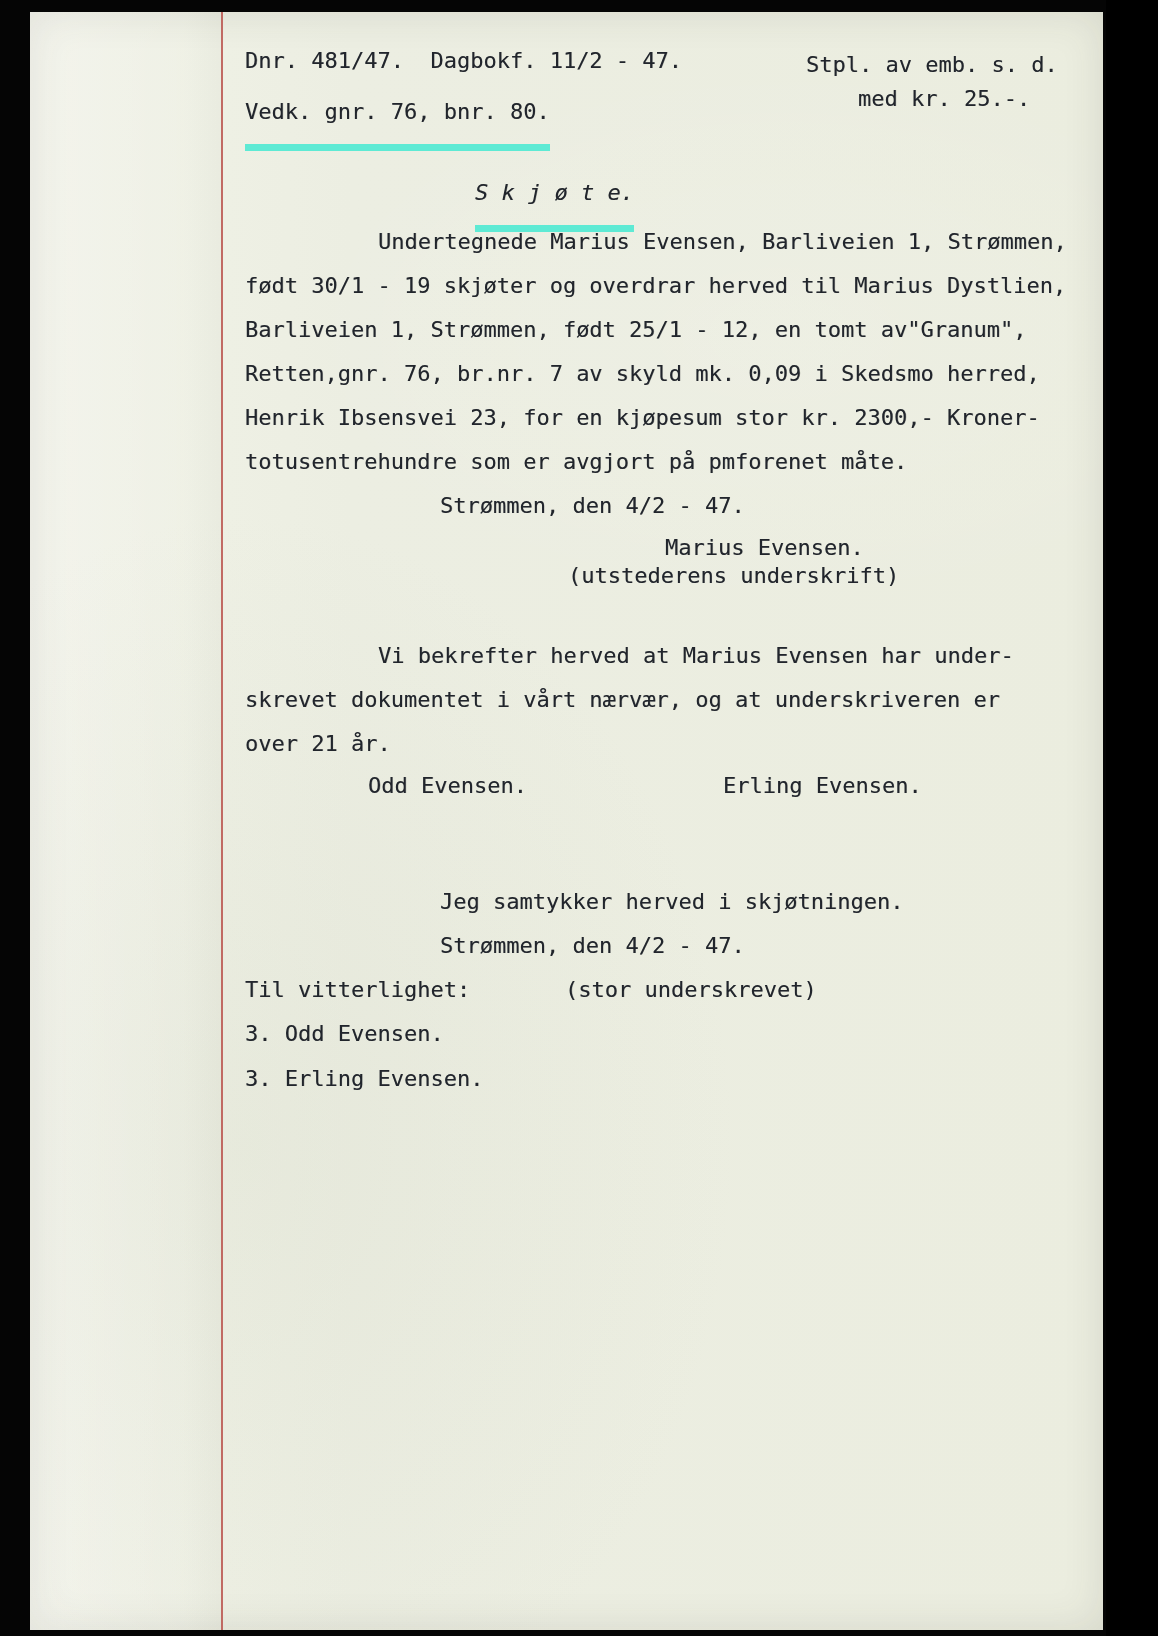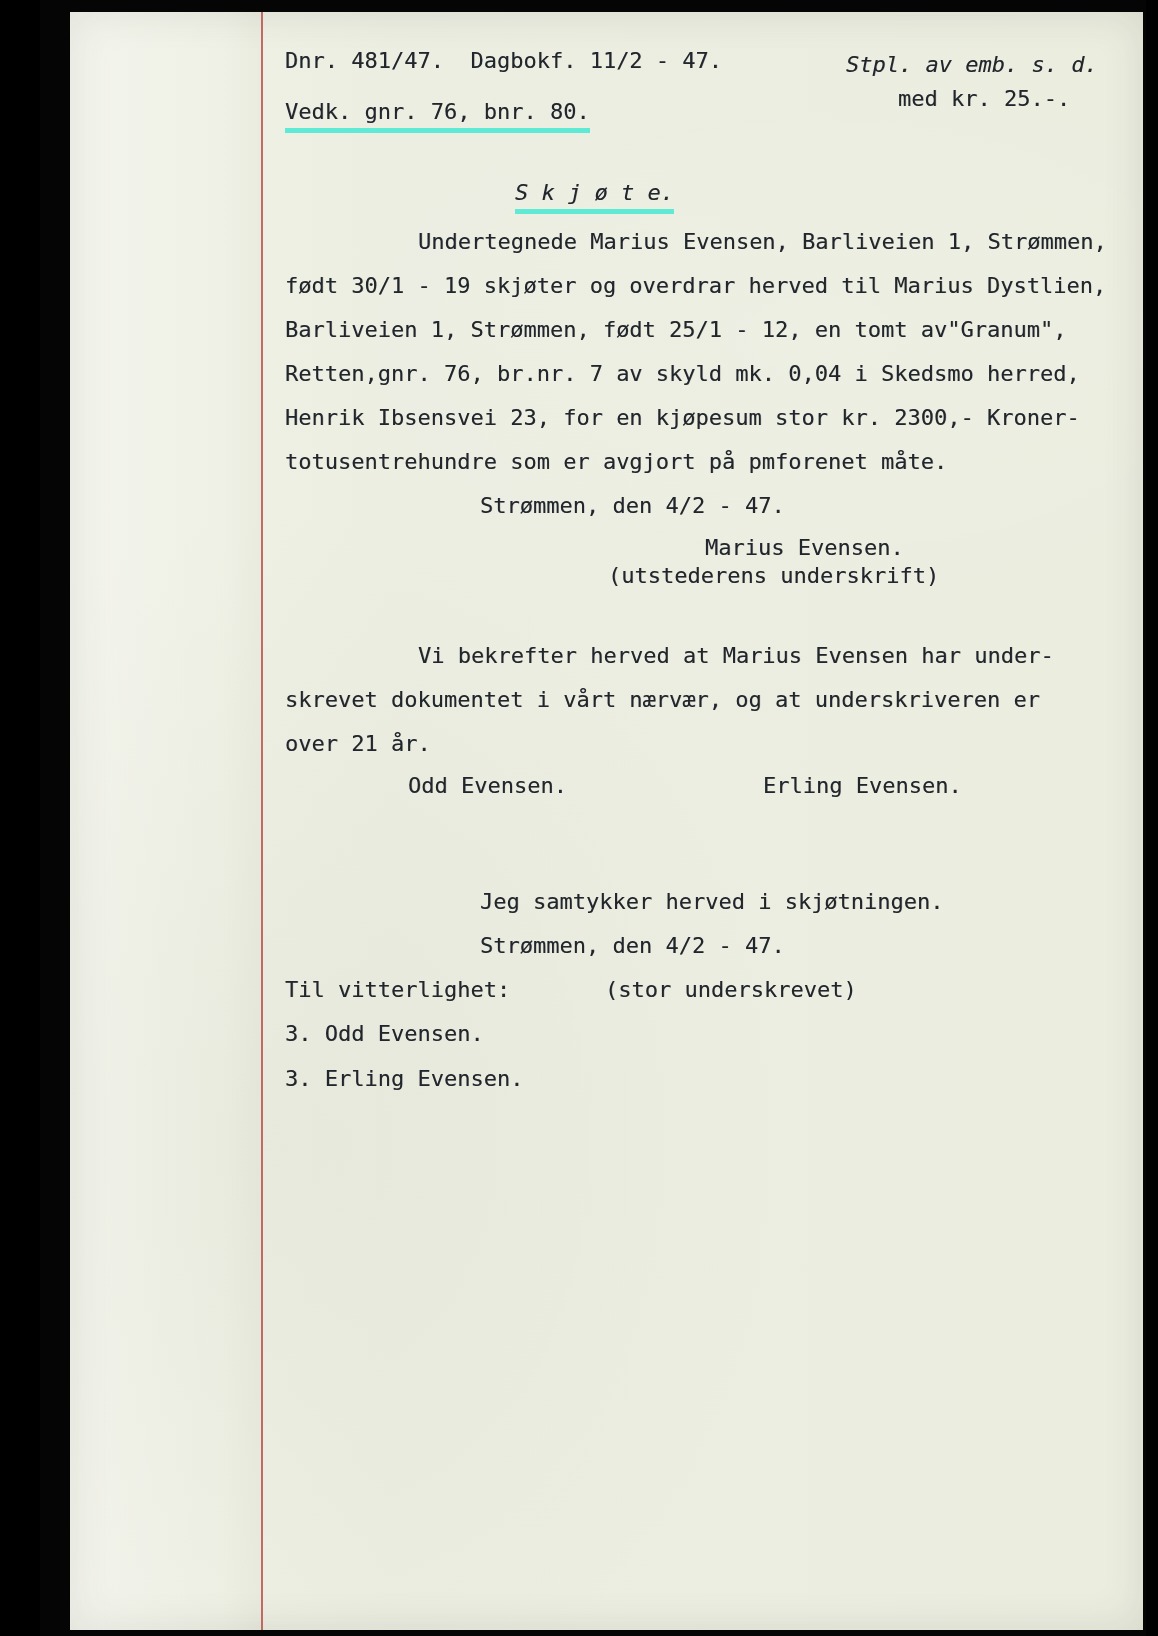--- a/index.html
+++ b/index.html
@@ -7,21 +7,20 @@
     padding: 0;
     background: #000;
     font-family: "DejaVu Sans Mono", "Liberation Mono", monospace;
   }
   #scan {
     position: relative;
     width: 1106px;
     height: 1636px;
     background: #050505;
     overflow: hidden;
-    margin-left: 40px;
   }
   
   #paper {
     position: absolute;
     left: 30px;
     top: 12px;
     right: 3px;
     bottom: 6px;
     background:
       radial-gradient(ellipse 900px 500px at 70% 20%, rgba(255,255,255,0.10), rgba(255,255,255,0) 60%),
@@ -59,41 +58,41 @@
   #document-lines .doc-line {
     position: absolute;
     white-space: pre;
     font-size: 22px;
     line-height: 26px;
     color: #21252c;
     letter-spacing: 0px;
     text-shadow: 0.4px 0.4px 0.6px rgba(33,37,44,0.35);
   }
   #document-lines .doc-line.underline {
-    border-bottom: 5px solid #5eead4;
-    padding-bottom: 3px;
+    border-bottom: 7px solid #5eead4;
+    padding-bottom: 19px;
   }
 </style>
 </head>
 <body>
 
 <div id="scan">
   <div id="paper"></div>
   <div id="left-margin-column"></div>
   <div id="margin-rule"></div>
   <div id="document-lines">
       <div class="doc-line" style="left: 245px; top: 48px;">Dnr. 481/47.  Dagbokf. 11/2 - 47.</div>
-      <div class="doc-line" style="left: 806px; top: 52px; font-style: italic;">Stpl. av emb. s. d.</div>
+      <div class="doc-line" style="left: 806px; top: 52px;">Stpl. av emb. s. d.</div>
       <div class="doc-line" style="left: 858px; top: 86px;">med kr. 25.-.</div>
       <div class="doc-line underline" style="left: 245px; top: 99px;">Vedk. gnr. 76, bnr. 80.</div>
       <div class="doc-line underline" style="left: 475px; top: 180px; font-style: italic;">S k j ø t e.</div>
       <div class="doc-line" style="left: 378px; top: 229px;">Undertegnede Marius Evensen, Barliveien 1, Strømmen,</div>
       <div class="doc-line" style="left: 245px; top: 273px;">født 30/1 - 19 skjøter og overdrar herved til Marius Dystlien,</div>
       <div class="doc-line" style="left: 245px; top: 317px;">Barliveien 1, Strømmen, født 25/1 - 12, en tomt av"Granum",</div>
-      <div class="doc-line" style="left: 245px; top: 361px;">Retten,gnr. 76, br.nr. 7 av skyld mk. 0,04 i Skedsmo herred,</div>
+      <div class="doc-line" style="left: 245px; top: 361px;">Retten,gnr. 76, br.nr. 7 av skyld mk. 0,09 i Skedsmo herred,</div>
       <div class="doc-line" style="left: 245px; top: 405px;">Henrik Ibsensvei 23, for en kjøpesum stor kr. 2300,- Kroner-</div>
       <div class="doc-line" style="left: 245px; top: 449px;">totusentrehundre som er avgjort på pmforenet måte.</div>
       <div class="doc-line" style="left: 440px; top: 493px;">Strømmen, den 4/2 - 47.</div>
       <div class="doc-line" style="left: 630px; top: 535px; padding-left: 35px;">Marius Evensen.</div>
       <div class="doc-line" style="left: 568px; top: 563px;">(utstederens underskrift)</div>
       <div class="doc-line" style="left: 378px; top: 643px;">Vi bekrefter herved at Marius Evensen har under-</div>
       <div class="doc-line" style="left: 245px; top: 687px;">skrevet dokumentet i vårt nærvær, og at underskriveren er</div>
       <div class="doc-line" style="left: 245px; top: 731px;">over 21 år.</div>
       <div class="doc-line" style="left: 368px; top: 773px;">Odd Evensen.</div>
       <div class="doc-line" style="left: 723px; top: 773px;">Erling Evensen.</div>

